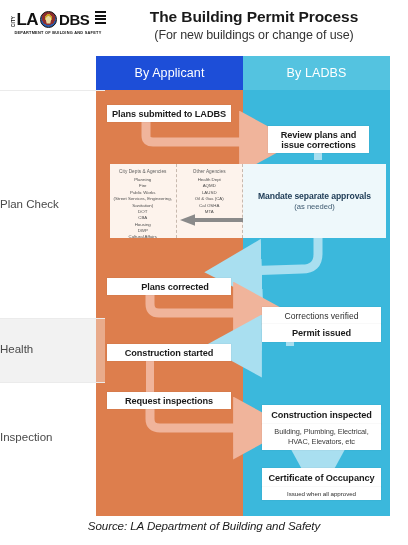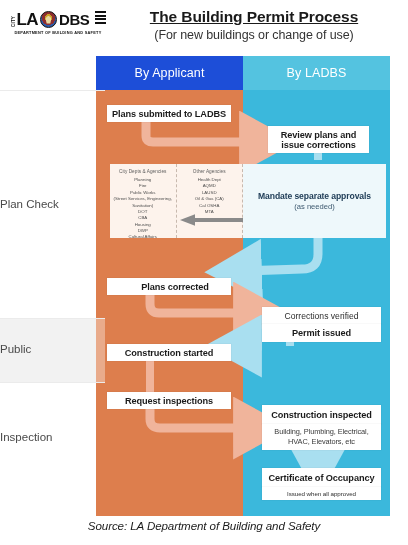--- a/index.html
+++ b/index.html
@@ -56,21 +56,20 @@
     margin-top: 1px;
   }
   .logo-bars { position:absolute; right:-2px; top:1px; width:11px; height:17px; }
   .logo-bars i { display:block; height:2px; background:#111; margin-bottom:1.6px; }
 
   #title {
     position: absolute; left: 104px; top: 8px; width: 300px;
     text-align: center;
     font-size: 15.5px; font-weight: bold; color: #1a1a1a;
     letter-spacing: -0.1px;
-    text-decoration: underline;
   }
   #subtitle {
     position: absolute; left: 104px; top: 28px; width: 300px;
     text-align: center;
     font-size: 12.5px; color: #333; letter-spacing: -0.1px;
   }
 
   
   #diagram { position: absolute; left: 0; top: 56px; width: 408px; height: 460px; }
 
@@ -200,21 +199,21 @@
     <div id="stage-permit-bg2"></div>
 
     <div class="divider" id="div-top"></div>
     <div class="divider" id="div-permit"></div>
     <div class="divider" id="div-insp"></div>
 
     <div class="col-head" id="head-applicant">By Applicant</div>
     <div class="col-head" id="head-ladbs">By LADBS</div>
 
     <div class="stage-label" id="stage-plan">Plan Check</div>
-    <div class="stage-label" id="stage-perm">Public</div>
+    <div class="stage-label" id="stage-perm">Health</div>
     <div class="stage-label" id="stage-inspe">Inspection</div>
 
     <svg id="arrows" viewBox="0 0 408 460">
       <defs>
         <marker id="ah-o" markerWidth="7" markerHeight="7" refX="2.1" refY="3.5" orient="auto">
           <path d="M0,0 L6.4,3.5 L0,7 Z" fill="#f0b49b"></path>
         </marker>
         <marker id="ah-b" markerWidth="7" markerHeight="7" refX="2.1" refY="3.5" orient="auto">
           <path d="M0,0 L6.4,3.5 L0,7 Z" fill="#a9dff0"></path>
         </marker>

